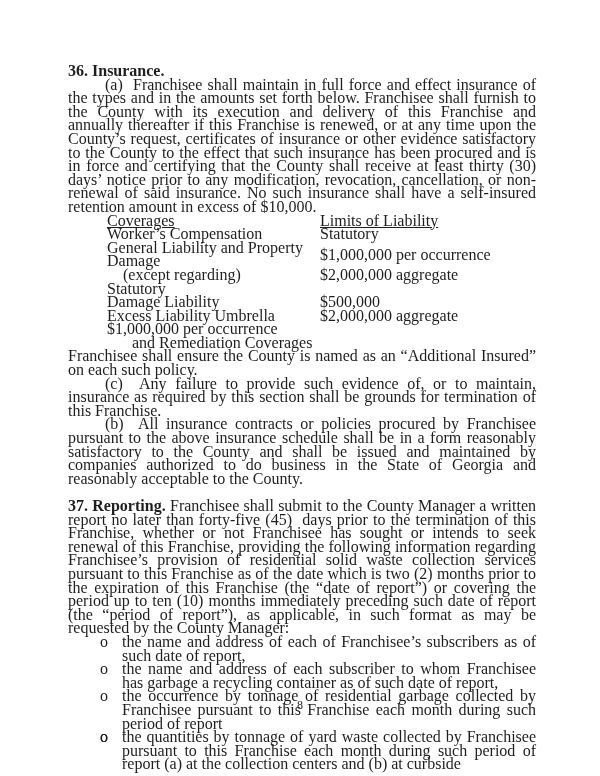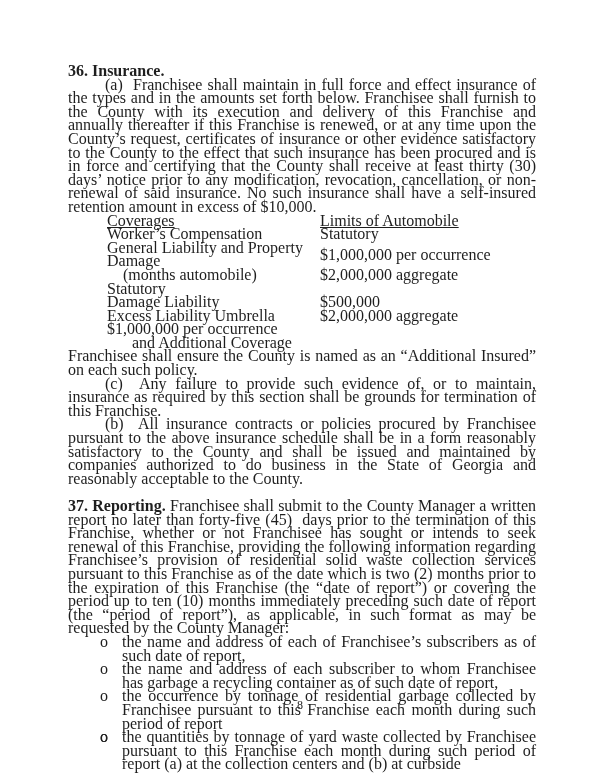--- a/index.html
+++ b/index.html
@@ -53,50 +53,50 @@
 
 <div class="content">
 
   <p><b class="sec">36. Insurance.</b></p>
 
   <p class="j fi">(a)&nbsp; Franchisee shall maintain in full force and effect insurance of the types and in the amounts set forth below. Franchisee shall furnish to the County with its execution and delivery of this Franchise and annually thereafter if this Franchise is renewed, or at any time upon the County’s request, certificates of insurance or other evidence satisfactory to the County to the effect that such insurance has been procured and is in force and certifying that the County shall receive at least thirty (30) days’ notice prior to any modification, revocation, cancellation, or non-renewal of said insurance. No such insurance shall have a self-insured retention amount in excess of $10,000.</p>
 
   <div class="ins-table">
     <div class="t-row">
       <span class="t-c1 u">Coverages</span>
-      <span class="t-c2 u">Limits of Automobile</span>
+      <span class="t-c2 u">Limits of Liability</span>
     </div>
     <div class="t-row">
       <span class="t-c1">Worker’s Compensation</span>
       <span class="t-c2">Statutory</span>
     </div>
     <div class="t-row">
       <span class="t-c1">General Liability and Property Damage</span>
       <span class="t-c2">$1,000,000 per occurrence</span>
     </div>
     <div class="t-row">
-      <span class="t-c1 ind-a">(months automobile)</span>
+      <span class="t-c1 ind-a">(except regarding)</span>
       <span class="t-c2">$2,000,000 aggregate</span>
     </div>
     <div class="t-row">
       <span class="t-c2">Statutory</span>
     </div>
     <div class="t-row">
       <span class="t-c1">Damage Liability</span>
       <span class="t-c2">$500,000</span>
     </div>
     <div class="t-row">
       <span class="t-c1">Excess Liability Umbrella</span>
       <span class="t-c2">$2,000,000 aggregate</span>
     </div>
     <div class="t-row">
       <span class="t-c2">$1,000,000 per occurrence</span>
     </div>
     <div class="t-row">
-      <span class="t-c1 ind-b">and Additional Coverage</span>
+      <span class="t-c1 ind-b">and Remediation Coverages</span>
       <span class="t-c2"></span>
     </div>
   </div>
 
   <p class="j">Franchisee shall ensure the County is named as an “Additional Insured” on each such policy.</p>
 
   <p class="j fi">(c)&nbsp; Any failure to provide such evidence of, or to maintain, insurance as required by this section shall be grounds for termination of this Franchise.</p>
 
   <p class="j fi">(b)&nbsp; All insurance contracts or policies procured by Franchisee pursuant to the above insurance schedule shall be in a form reasonably satisfactory to the County and shall be issued and maintained by companies authorized to do business in the State of Georgia and reasonably acceptable to the County.</p>
 

